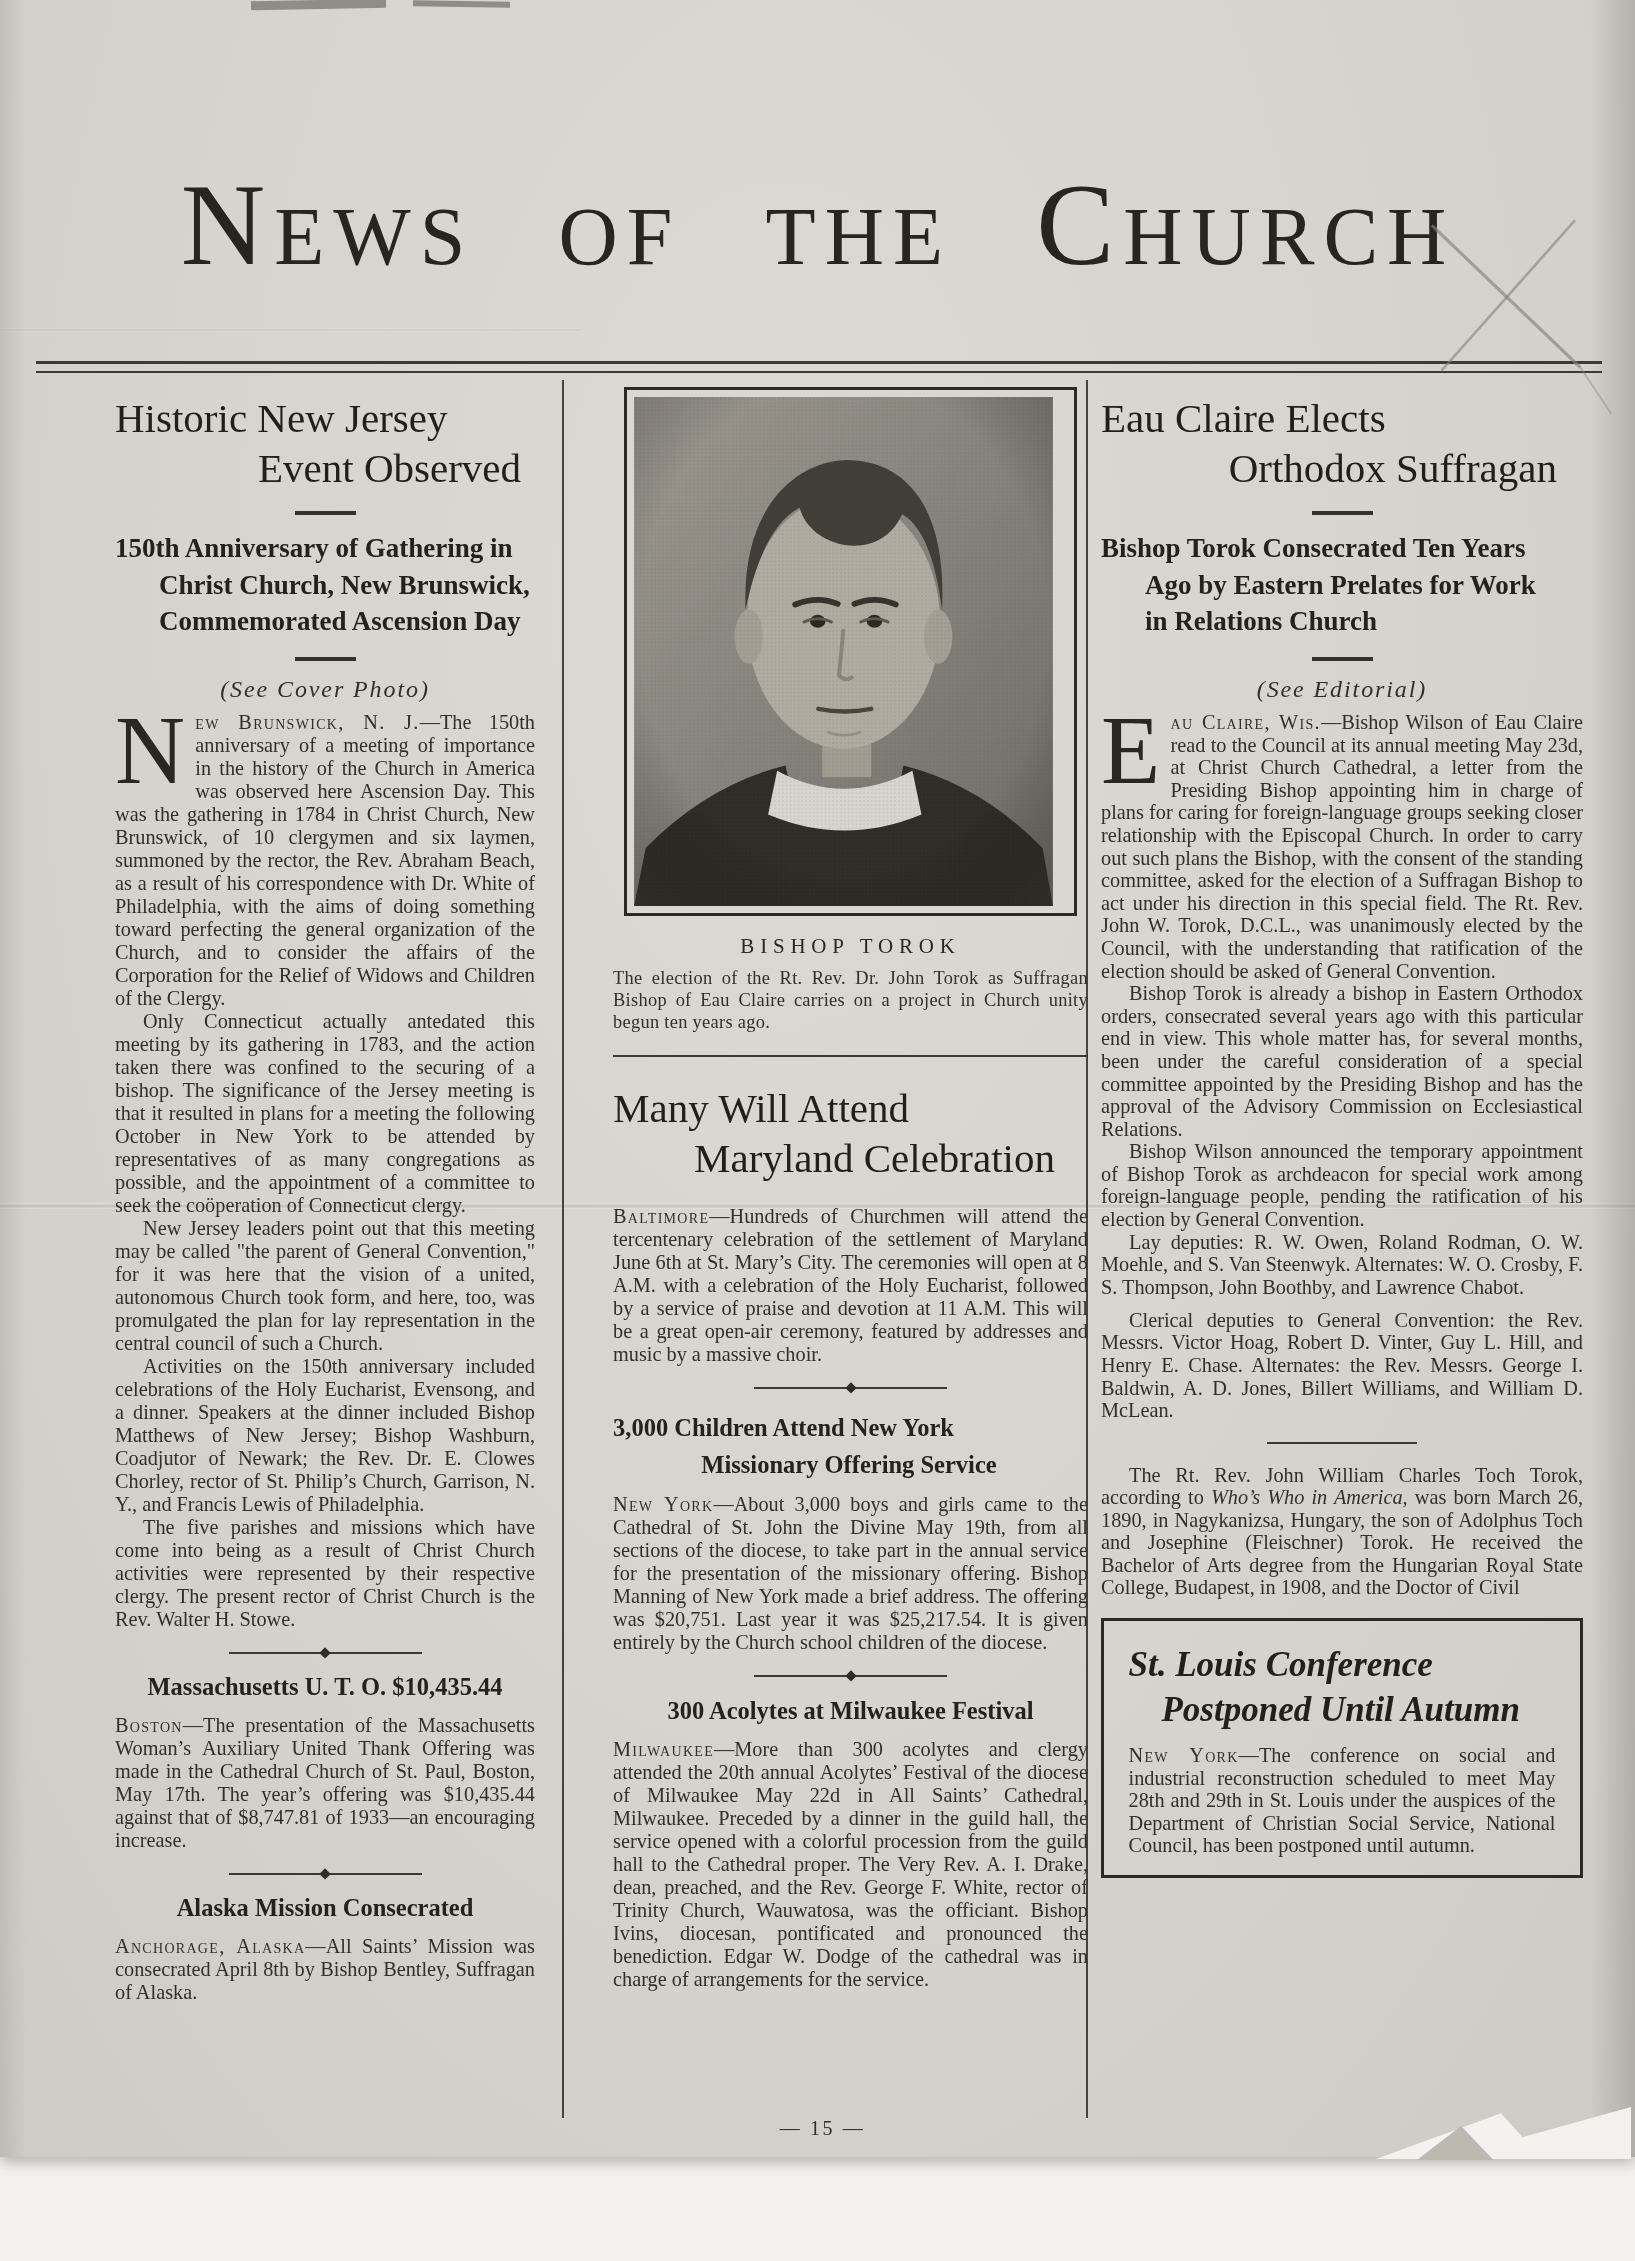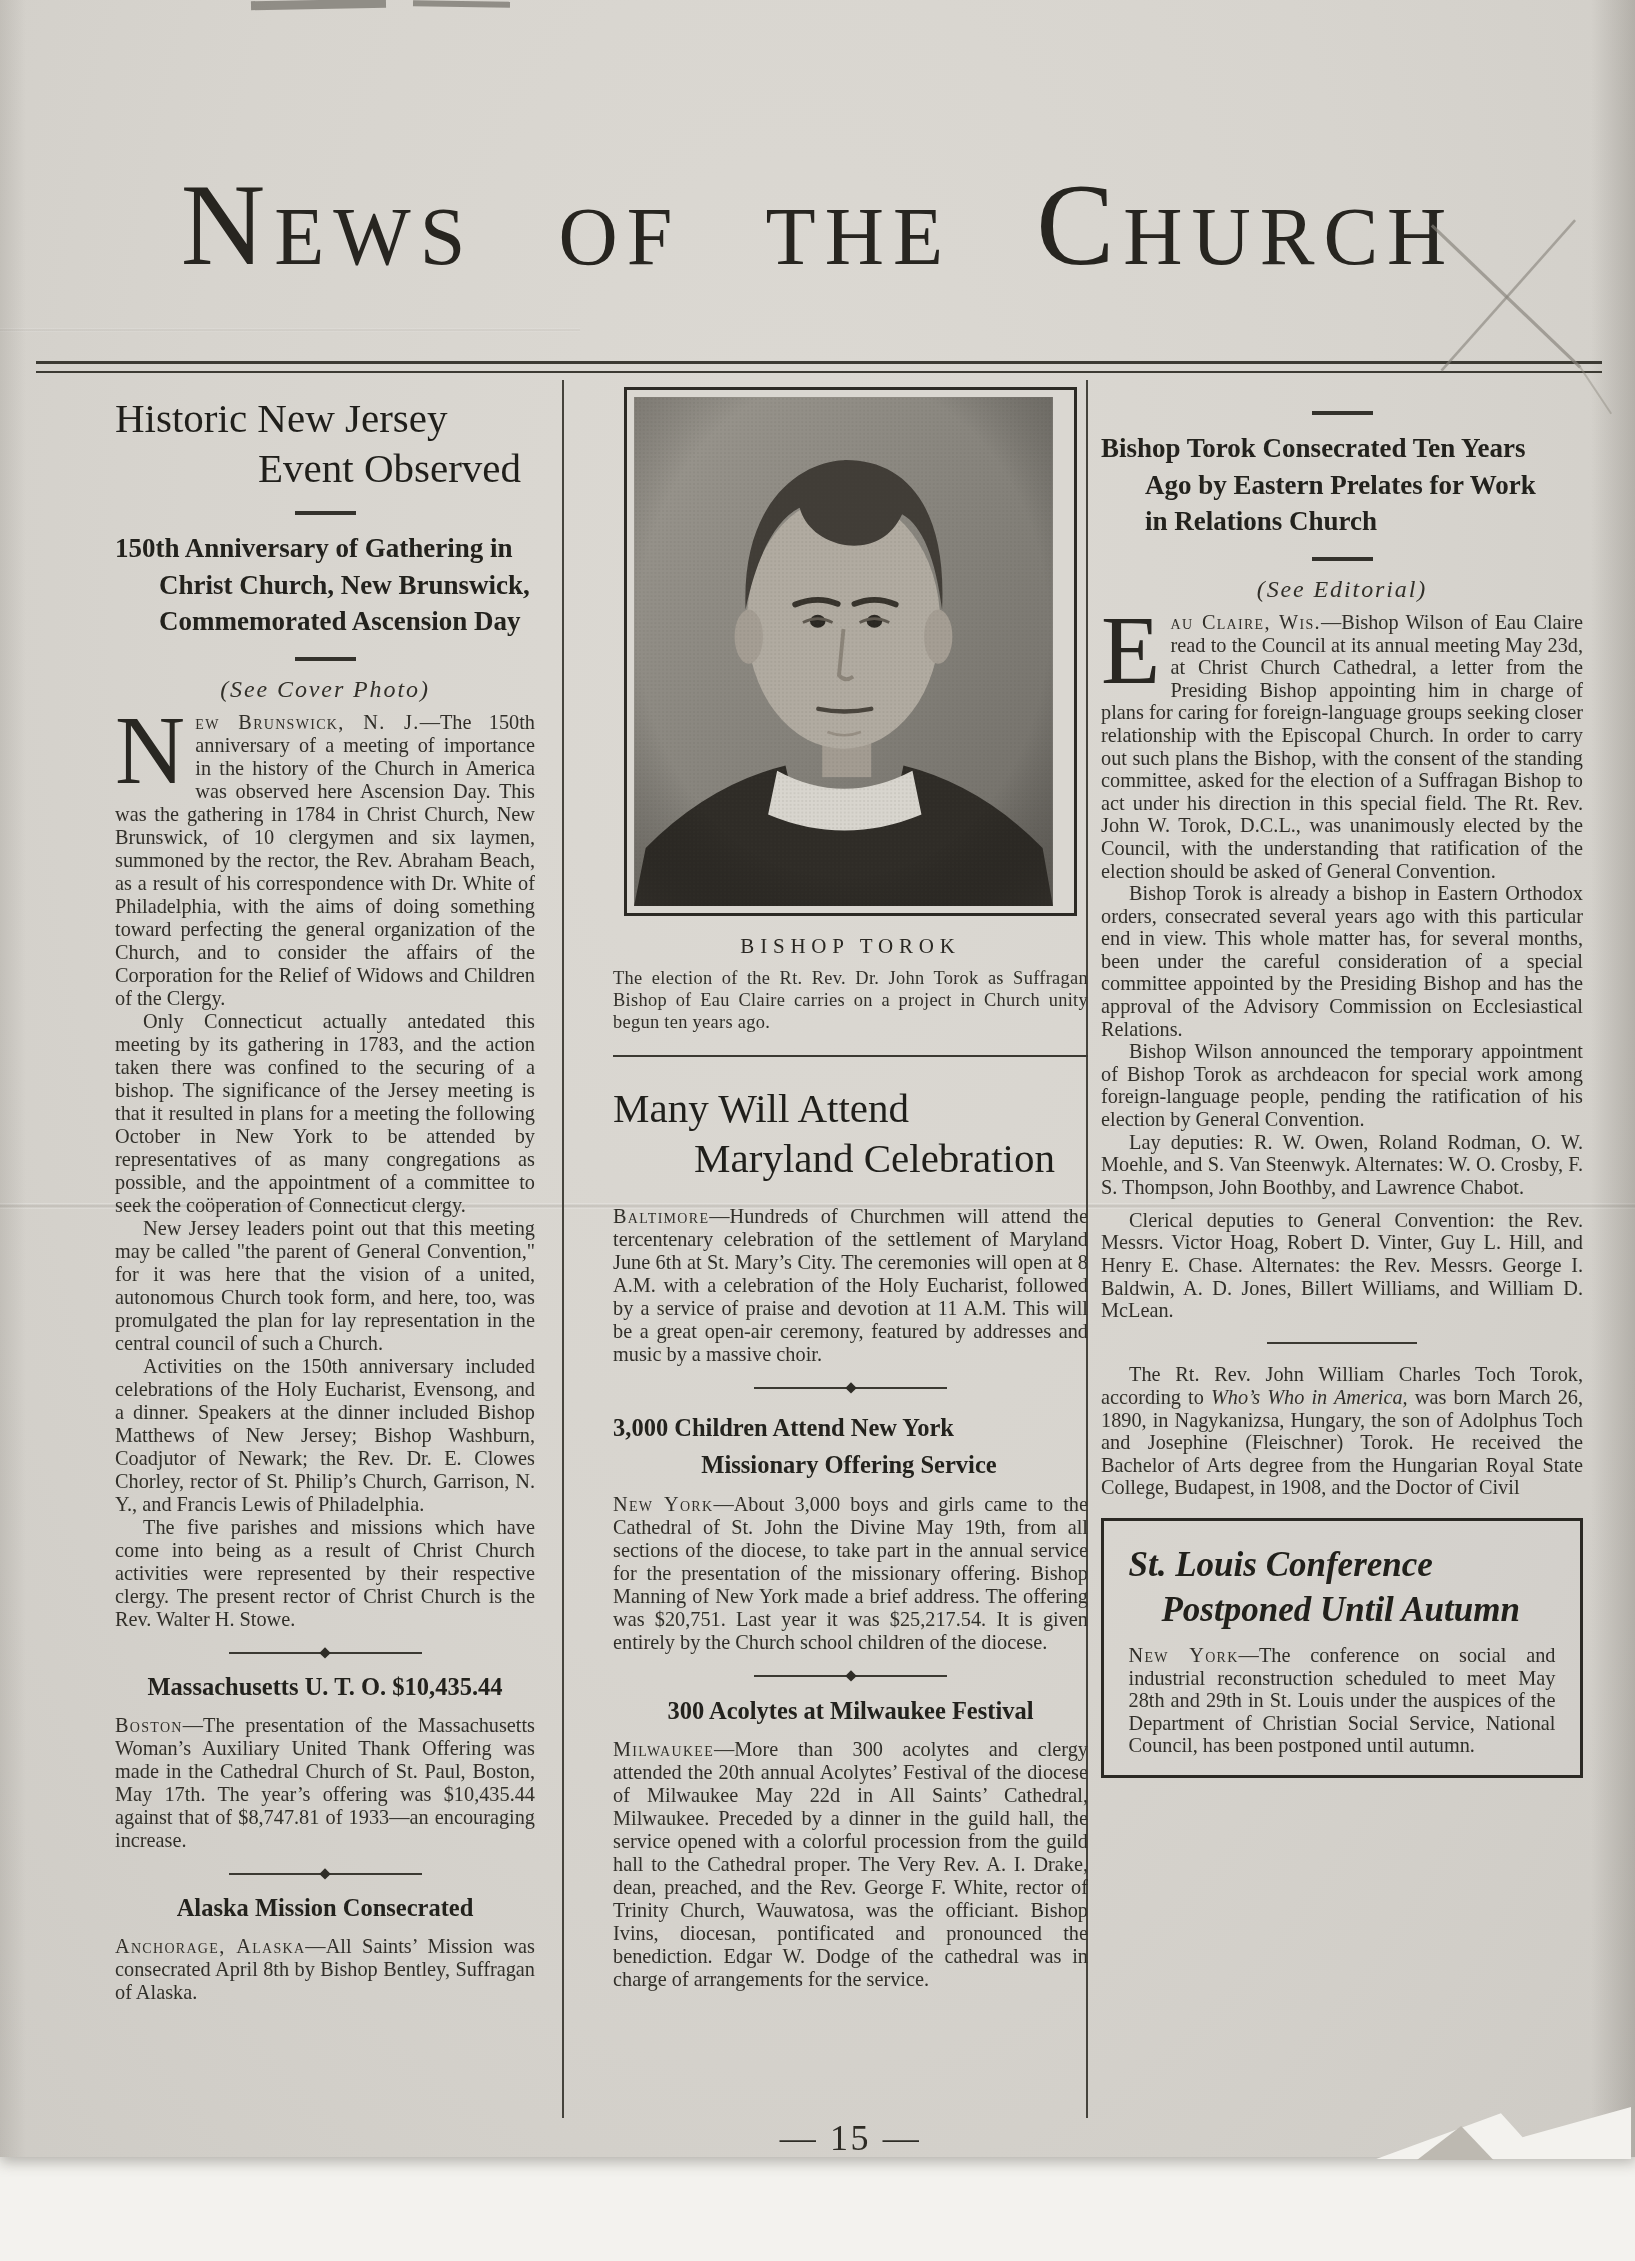--- a/index.html
+++ b/index.html
@@ -81,21 +81,21 @@
   .photo-frame svg{display:block;}
   .caption-title{text-align:center;font-size:21px;letter-spacing:5.8px;margin:18px 0 7.7px;color:#2a2823;}
   .caption{font-size:18.4px;line-height:22px;text-align:justify;letter-spacing:0.3px;}
   .mid-rule{height:2.6px;background:#3b3932;margin:22px 0 26px;}
 
   .stl-box{border:3.9px solid #2b2924;padding:22px 24.5px 18px;margin-top:19.3px;background:rgba(255,255,255,.04);}
   .box-head{font-size:35px;font-weight:bold;font-style:italic;line-height:1.28;color:#21201b;margin-bottom:11px;}
   .box-head .l1{text-align:left;}
   .box-head .l2{text-align:center;padding-right:2.6px;}
 
-  .page-number{position:absolute;left:613px;width:475px;top:2117px;text-align:center;font-size:36px;color:#2e2c26;letter-spacing:2.6px;}
+  .page-number{position:absolute;left:585px;width:475px;top:2117px;text-align:center;font-size:20px;color:#2e2c26;letter-spacing:2.6px;}
 
   .pencil-x{position:absolute;left:1406px;top:206px;width:213px;height:213px;pointer-events:none;}
   .smudge{position:absolute;background:#55524b;opacity:.55;}
   .smudge.s1{left:251px;top:0;width:135px;height:9px;transform:rotate(-1deg);}
   .smudge.s2{left:413px;top:1.3px;width:97px;height:6.4px;transform:rotate(1deg);}
   em{font-style:italic;}
 </style>
 </head>
 <body>
 
@@ -207,20 +207,24 @@
     <p><span class="sc">New York</span><span>—About 3,000 boys and girls came to the Cathedral of St. John the Divine May 19th, from all sections of the diocese, to take part in the annual service for the presentation of the missionary offering. Bishop Manning of New York made a brief address. The offering was $20,751. Last year it was $25,217.54. It is given entirely by the Church school children of the diocese.</span></p>
     <div class="diamond-divider">
         <span class="dd-diamond"></span>
       </div>
     <div class="mini-head">300 Acolytes at Milwaukee Festival</div>
     <p><span class="sc">Milwaukee</span><span>—More than 300 acolytes and clergy attended the 20th annual Acolytes’ Festival of the diocese of Milwaukee May 22d in All Saints’ Cathedral, Milwaukee. Preceded by a dinner in the guild hall, the service opened with a colorful procession from the guild hall to the Cathedral proper. The Very Rev. A. I. Drake, dean, preached, and the Rev. George F. White, rector of Trinity Church, Wauwatosa, was the officiant. Bishop Ivins, diocesan, pontificated and pronounced the benediction. Edgar W. Dodge of the cathedral was in charge of arrangements for the service.</span></p>
   </div>
 </div>
 
 <div class="col col-right">
+  <div class="headline">
+    <div class="l1">Eau Claire Elects</div>
+    <div class="l2">Orthodox Suffragan</div>
+  </div>
   <div class="head-rule"></div>
   <div class="subhead">
     <div class="l1">Bishop Torok Consecrated Ten Years</div>
     <div class="l2">Ago by Eastern Prelates for Work</div>
     <div class="l3">in Relations Church</div>
   </div>
   <div class="head-rule"></div>
   <div class="kicker">(See Editorial)</div>
   <div class="body">
     <p class="lead"><span class="dropcap">E</span><span class="sc">au Claire, Wis.</span><span>—Bishop Wilson of Eau Claire read to the Council at its annual meeting May 23d, at Christ Church Cathedral, a letter from the Presiding Bishop appointing him in charge of plans for caring for foreign-language groups seeking closer relationship with the Episcopal Church. In order to carry out such plans the Bishop, with the consent of the standing committee, asked for the election of a Suffragan Bishop to act under his direction in this special field. The Rt. Rev. John W. Torok, D.C.L., was unanimously elected by the Council, with the understanding that ratification of the election should be asked of General Convention.</span></p>

